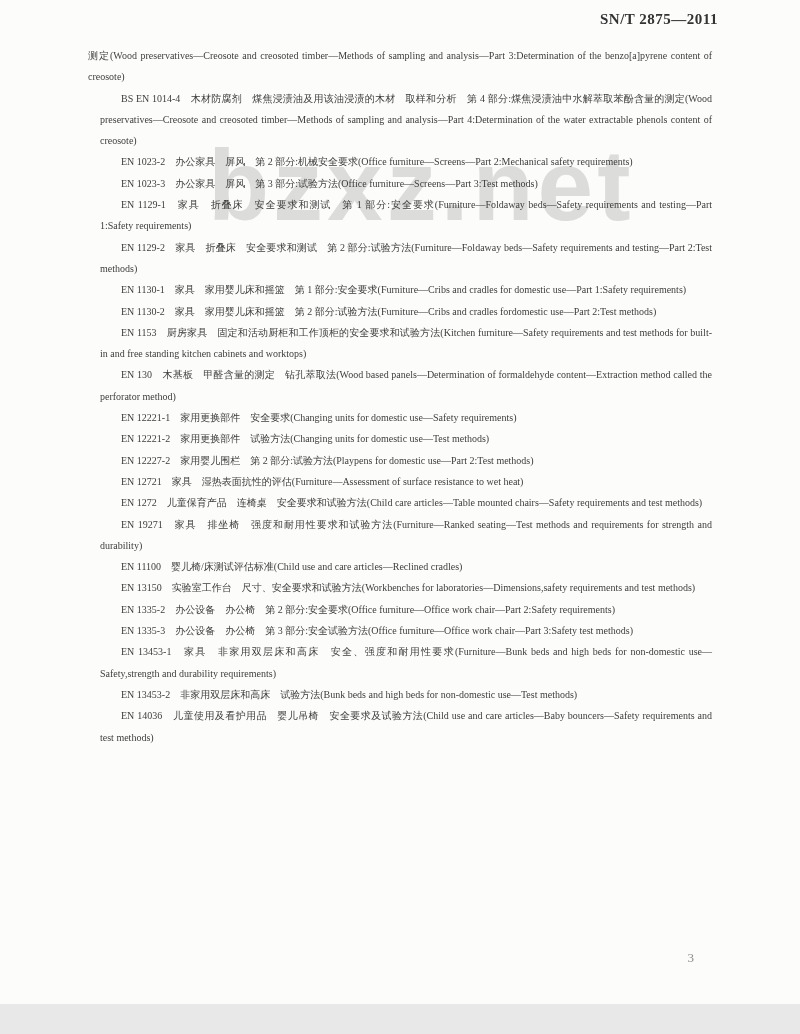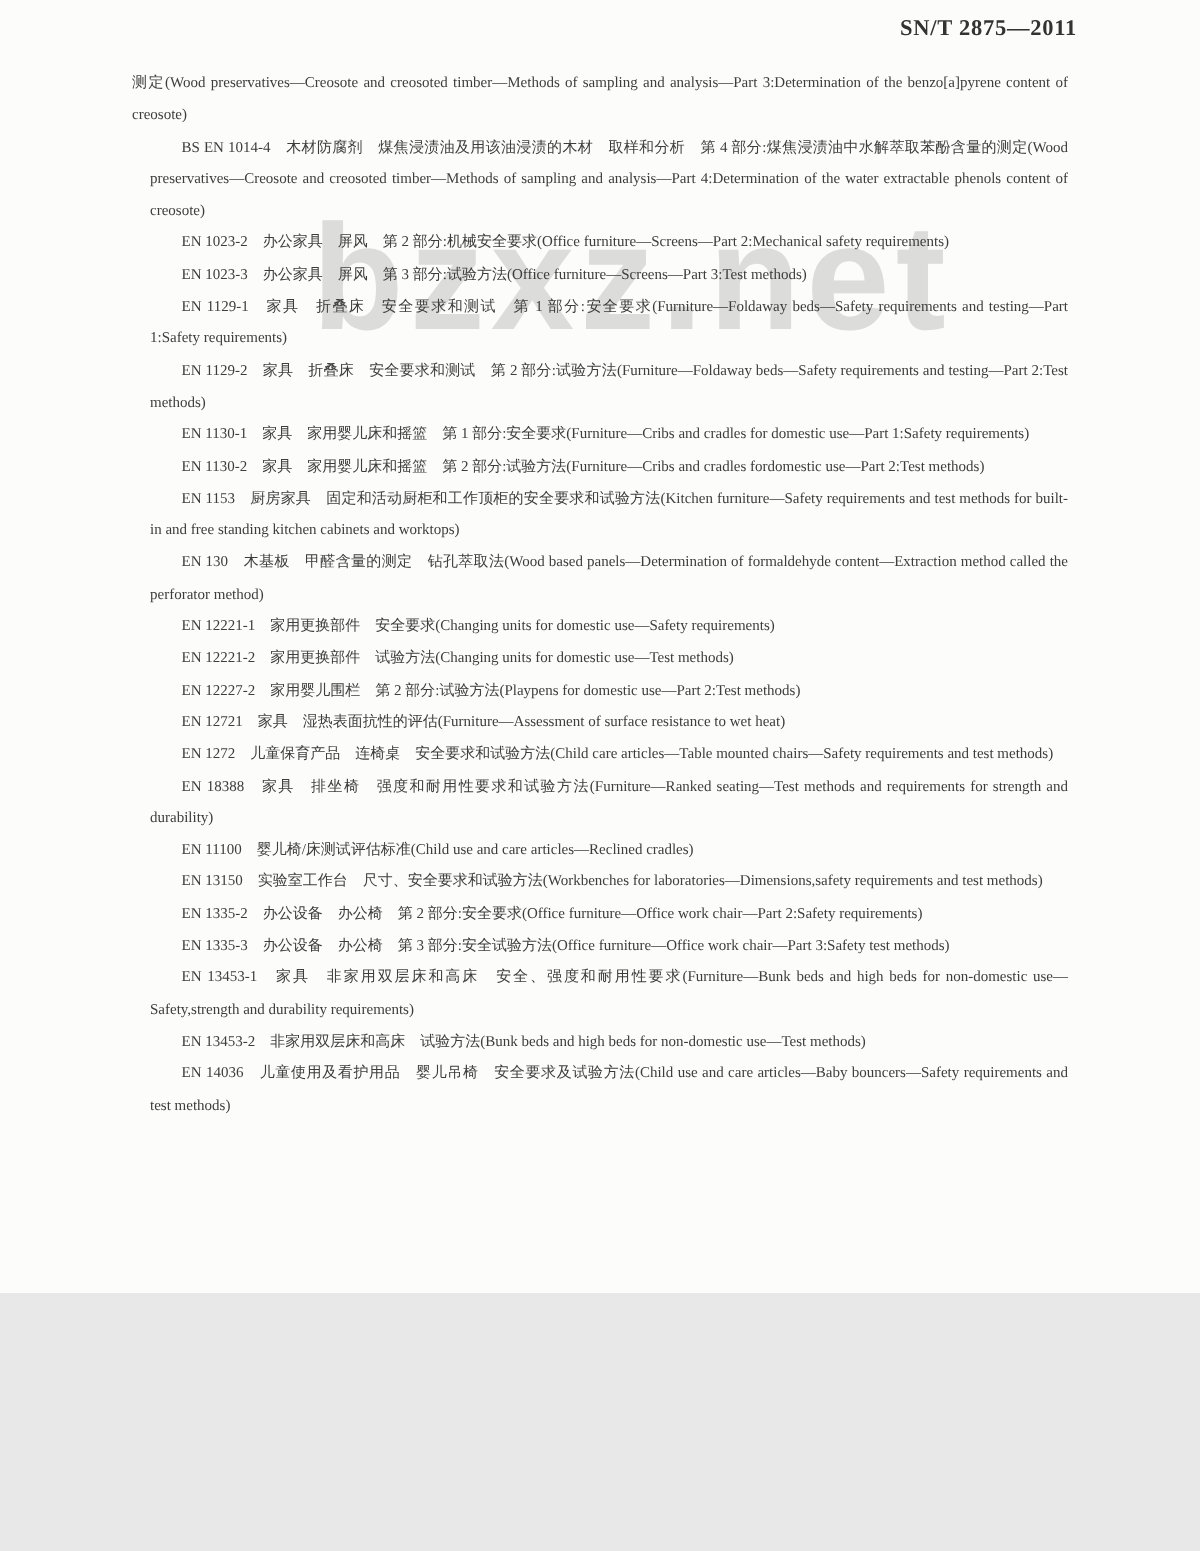--- a/index.html
+++ b/index.html
@@ -3,21 +3,21 @@
 <meta charset="utf-8">
 <style>
   html, body {
     margin: 0;
     padding: 0;
     background: #e8e8e8;
   }
   .page {
     position: relative;
     width: 800px;
-    height: 862px;
+    height: 1004px;
     margin: 0 auto;
     background: #fcfcfa;
     overflow: hidden;
     font-family: "Liberation Serif", "DejaVu Serif", serif;
     color: #3d3d3d;
     text-decoration: underline;
   }
   .doc-header {
     position: absolute;
     top: 11px;
@@ -86,21 +86,21 @@
       <p class="para indent">EN 1129-2　家具　折叠床　安全要求和测试　第 2 部分:试验方法(Furniture—Foldaway beds—Safety requirements and testing—Part 2:Test methods)</p>
       <p class="para indent">EN 1130-1　家具　家用婴儿床和摇篮　第 1 部分:安全要求(Furniture—Cribs and cradles for domestic use—Part 1:Safety requirements)</p>
       <p class="para indent">EN 1130-2　家具　家用婴儿床和摇篮　第 2 部分:试验方法(Furniture—Cribs and cradles fordomestic use—Part 2:Test methods)</p>
       <p class="para indent">EN 1153　厨房家具　固定和活动厨柜和工作顶柜的安全要求和试验方法(Kitchen furniture—Safety requirements and test methods for built-in and free standing kitchen cabinets and worktops)</p>
       <p class="para indent">EN 130　木基板　甲醛含量的测定　钻孔萃取法(Wood based panels—Determination of formaldehyde content—Extraction method called the perforator method)</p>
       <p class="para indent">EN 12221-1　家用更换部件　安全要求(Changing units for domestic use—Safety requirements)</p>
       <p class="para indent">EN 12221-2　家用更换部件　试验方法(Changing units for domestic use—Test methods)</p>
       <p class="para indent">EN 12227-2　家用婴儿围栏　第 2 部分:试验方法(Playpens for domestic use—Part 2:Test methods)</p>
       <p class="para indent">EN 12721　家具　湿热表面抗性的评估(Furniture—Assessment of surface resistance to wet heat)</p>
       <p class="para indent">EN 1272　儿童保育产品　连椅桌　安全要求和试验方法(Child care articles—Table mounted chairs—Safety requirements and test methods)</p>
-      <p class="para indent">EN 18388　家具　排坐椅　强度和耐用性要求和试验方法(Furniture—Ranked seating—Test methods and requirements for strength and durability)</p>
+      <p class="para indent">EN 19271　家具　排坐椅　强度和耐用性要求和试验方法(Furniture—Ranked seating—Test methods and requirements for strength and durability)</p>
       <p class="para indent">EN 11100　婴儿椅/床测试评估标准(Child use and care articles—Reclined cradles)</p>
       <p class="para indent">EN 13150　实验室工作台　尺寸、安全要求和试验方法(Workbenches for laboratories—Dimensions,safety requirements and test methods)</p>
       <p class="para indent">EN 1335-2　办公设备　办公椅　第 2 部分:安全要求(Office furniture—Office work chair—Part 2:Safety requirements)</p>
       <p class="para indent">EN 1335-3　办公设备　办公椅　第 3 部分:安全试验方法(Office furniture—Office work chair—Part 3:Safety test methods)</p>
       <p class="para indent">EN 13453-1　家具　非家用双层床和高床　安全、强度和耐用性要求(Furniture—Bunk beds and high beds for non-domestic use—Safety,strength and durability requirements)</p>
       <p class="para indent">EN 13453-2　非家用双层床和高床　试验方法(Bunk beds and high beds for non-domestic use—Test methods)</p>
       <p class="para indent">EN 14036　儿童使用及看护用品　婴儿吊椅　安全要求及试验方法(Child use and care articles—Baby bouncers—Safety requirements and test methods)</p>
     </div>
 
   <div class="page-number">3</div>

